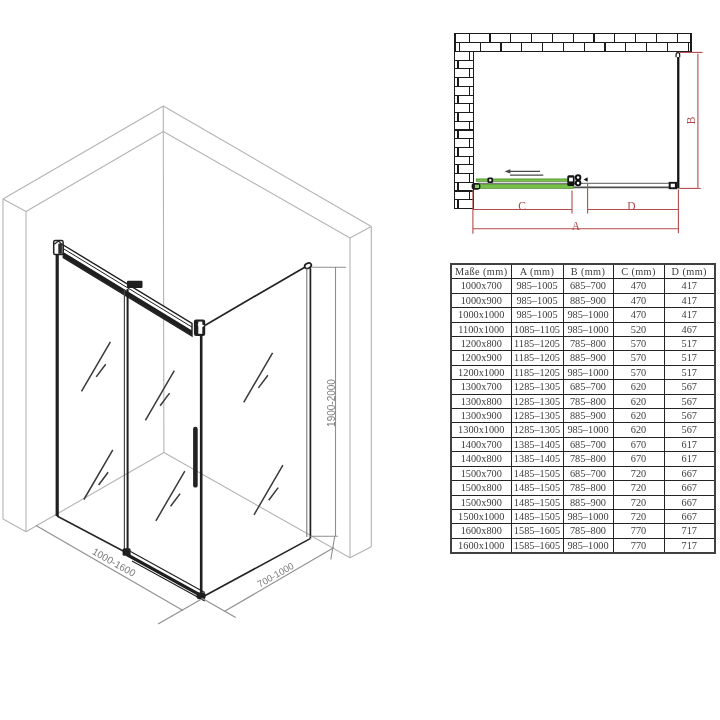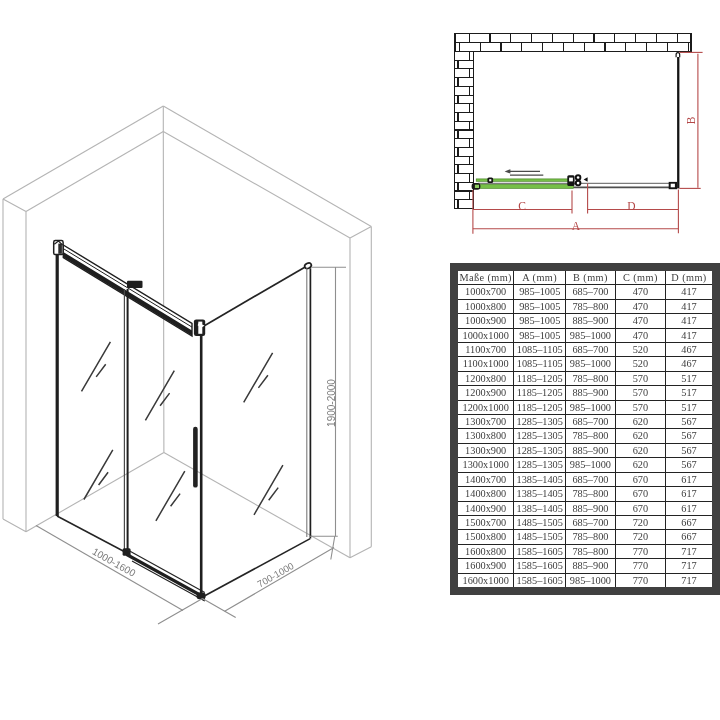--- a/index.html
+++ b/index.html
@@ -2,21 +2,21 @@
 <html><head>
 <meta charset="utf-8">
 <style>
 html,body{margin:0;padding:0;background:#ffffff;width:720px;height:720px;overflow:hidden}
 #page{position:absolute;left:0;top:0;width:720px;height:720px;background:#fff}
 svg{position:absolute;left:0;top:0}
 table.dim{position:absolute;left:450px;top:263px;border-collapse:collapse;table-layout:fixed;
  font-family:"Liberation Serif",serif;font-size:10.3px;color:#3d3d3d;text-align:center;}
 table.dim tr:first-child td{letter-spacing:0.4px}
 table.dim td{border:1px solid #232323;padding:0;height:13.4px;line-height:13.4px;overflow:hidden;white-space:nowrap}
-table.dim{border:8px solid #404040}
+table.dim{border:2px solid #404040}
 </style>
 </head>
 <body>
 <div id="page">
 <svg width="720" height="720" viewBox="0 0 720 720">
  <g fill="none" stroke="#b4b4b4" stroke-width="1.1">
 
   <path d="M3,199 L163.3,106"></path>
 
   <path d="M26,211.5 L163.3,131.5"></path>
@@ -272,48 +272,34 @@
           <td>D (mm)</td>
         </tr>
 <tr>
           <td>1000x700</td>
           <td>985–1005</td>
           <td>685–700</td>
           <td>470</td>
           <td>417</td>
         </tr>
 <tr>
-          <td>1000x800</td>
-          <td>985–1005</td>
-          <td>785–800</td>
-          <td>470</td>
-          <td>417</td>
-        </tr>
-<tr>
           <td>1000x900</td>
           <td>985–1005</td>
           <td>885–900</td>
           <td>470</td>
           <td>417</td>
         </tr>
 <tr>
           <td>1000x1000</td>
           <td>985–1005</td>
           <td>985–1000</td>
           <td>470</td>
           <td>417</td>
         </tr>
 <tr>
-          <td>1100x700</td>
-          <td>1085–1105</td>
-          <td>685–700</td>
-          <td>520</td>
-          <td>467</td>
-        </tr>
-<tr>
           <td>1100x1000</td>
           <td>1085–1105</td>
           <td>985–1000</td>
           <td>520</td>
           <td>467</td>
         </tr>
 <tr>
           <td>1200x800</td>
           <td>1185–1205</td>
           <td>785–800</td>
@@ -370,55 +356,55 @@
           <td>617</td>
         </tr>
 <tr>
           <td>1400x800</td>
           <td>1385–1405</td>
           <td>785–800</td>
           <td>670</td>
           <td>617</td>
         </tr>
 <tr>
-          <td>1400x900</td>
-          <td>1385–1405</td>
-          <td>885–900</td>
-          <td>670</td>
-          <td>617</td>
-        </tr>
-<tr>
           <td>1500x700</td>
           <td>1485–1505</td>
           <td>685–700</td>
           <td>720</td>
           <td>667</td>
         </tr>
 <tr>
           <td>1500x800</td>
           <td>1485–1505</td>
           <td>785–800</td>
           <td>720</td>
           <td>667</td>
         </tr>
 <tr>
+          <td>1500x900</td>
+          <td>1485–1505</td>
+          <td>885–900</td>
+          <td>720</td>
+          <td>667</td>
+        </tr>
+<tr>
+          <td>1500x1000</td>
+          <td>1485–1505</td>
+          <td>985–1000</td>
+          <td>720</td>
+          <td>667</td>
+        </tr>
+<tr>
           <td>1600x800</td>
           <td>1585–1605</td>
           <td>785–800</td>
           <td>770</td>
           <td>717</td>
         </tr>
 <tr>
-          <td>1600x900</td>
-          <td>1585–1605</td>
-          <td>885–900</td>
-          <td>770</td>
-          <td>717</td>
-        </tr>
-<tr>
           <td>1600x1000</td>
           <td>1585–1605</td>
           <td>985–1000</td>
           <td>770</td>
           <td>717</td>
         </tr>
 </tbody>
     </table>
 </div>
 

